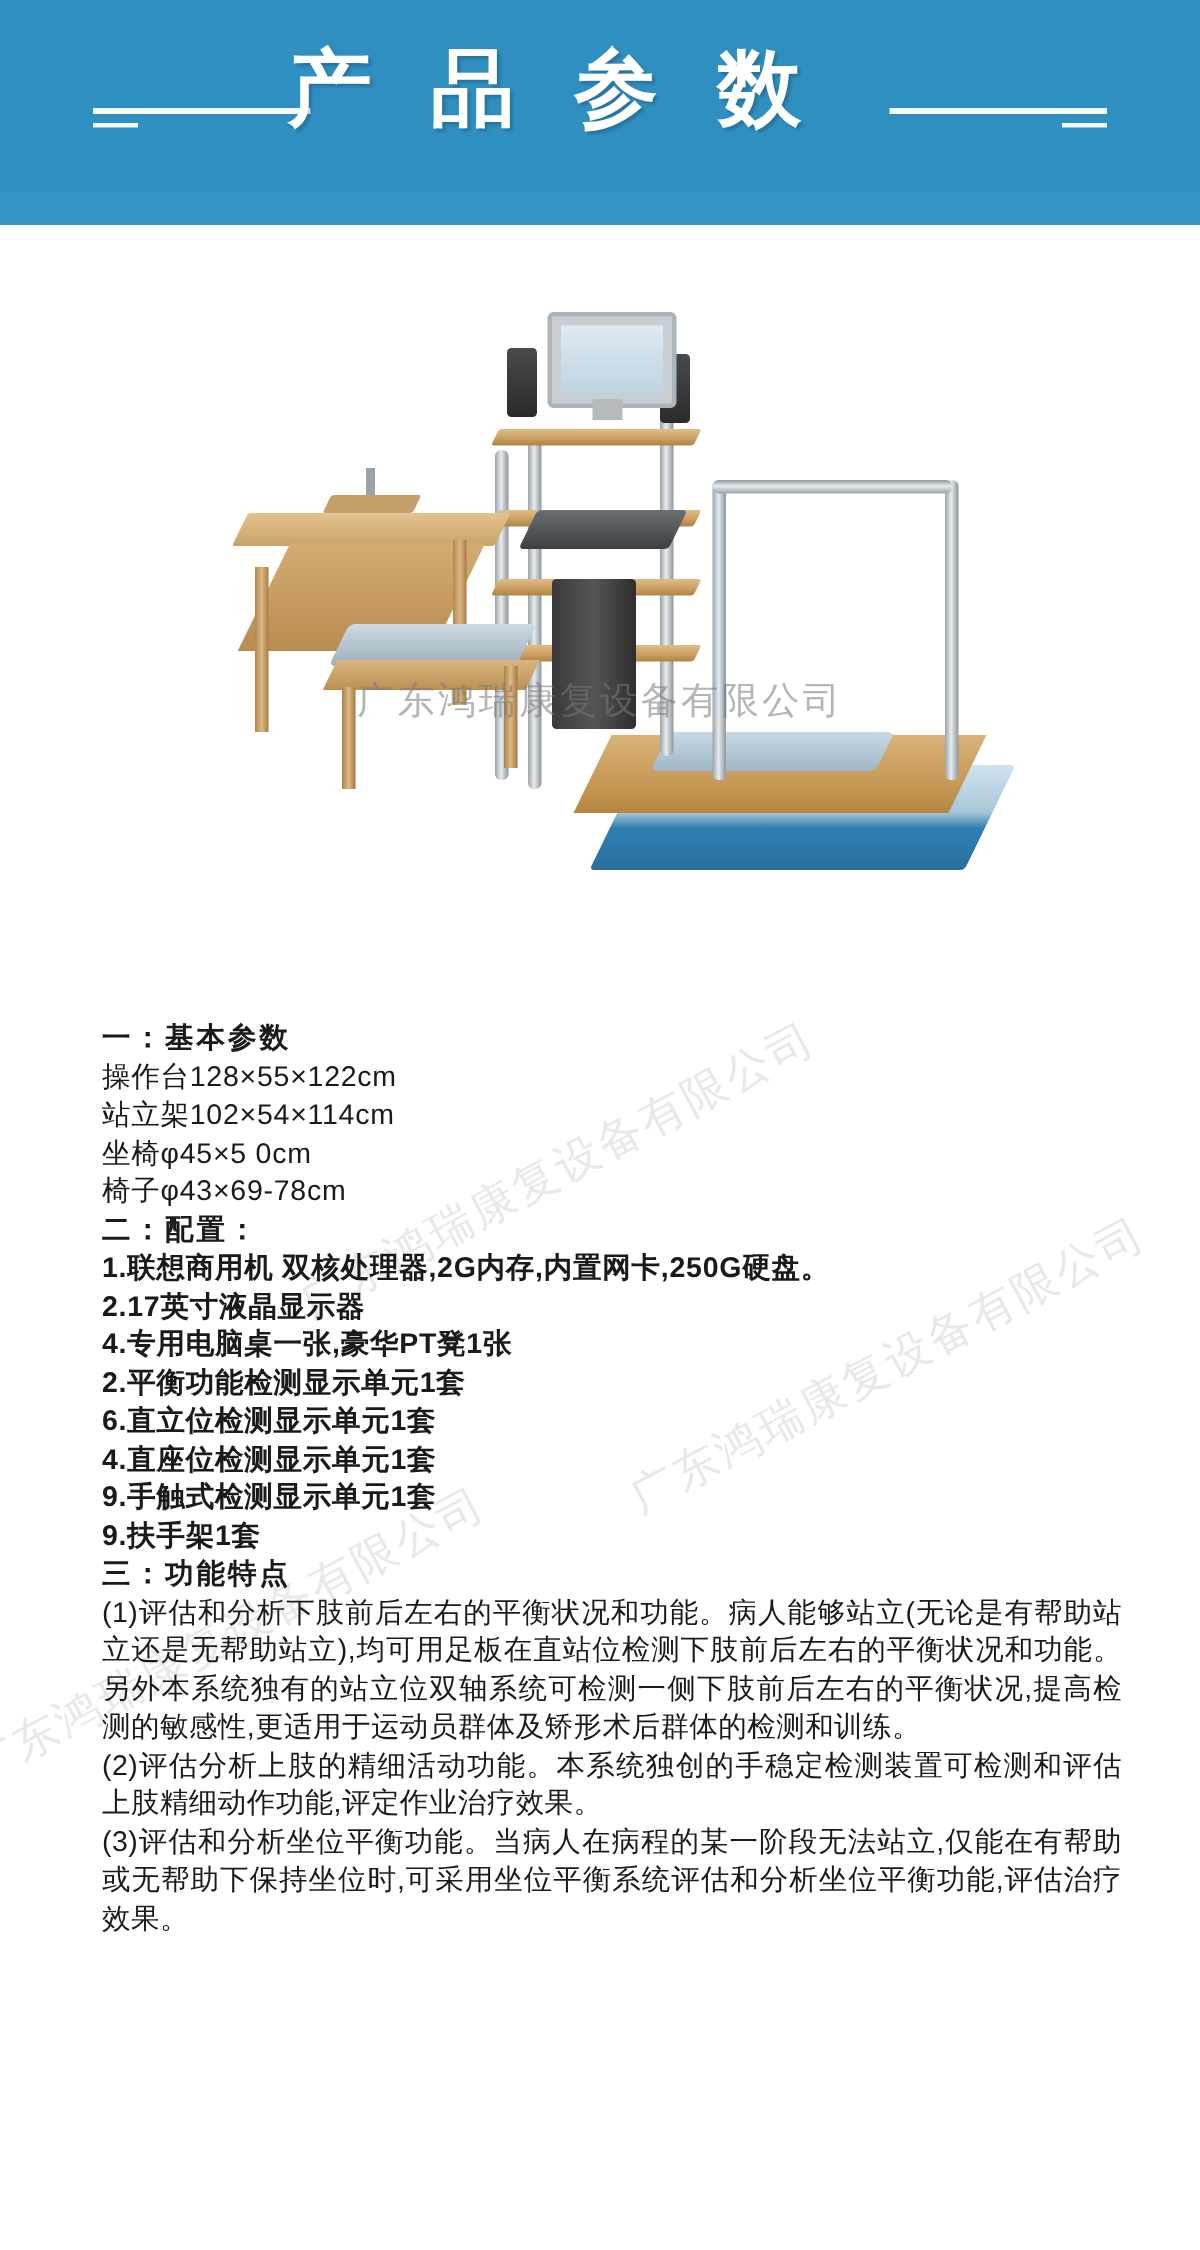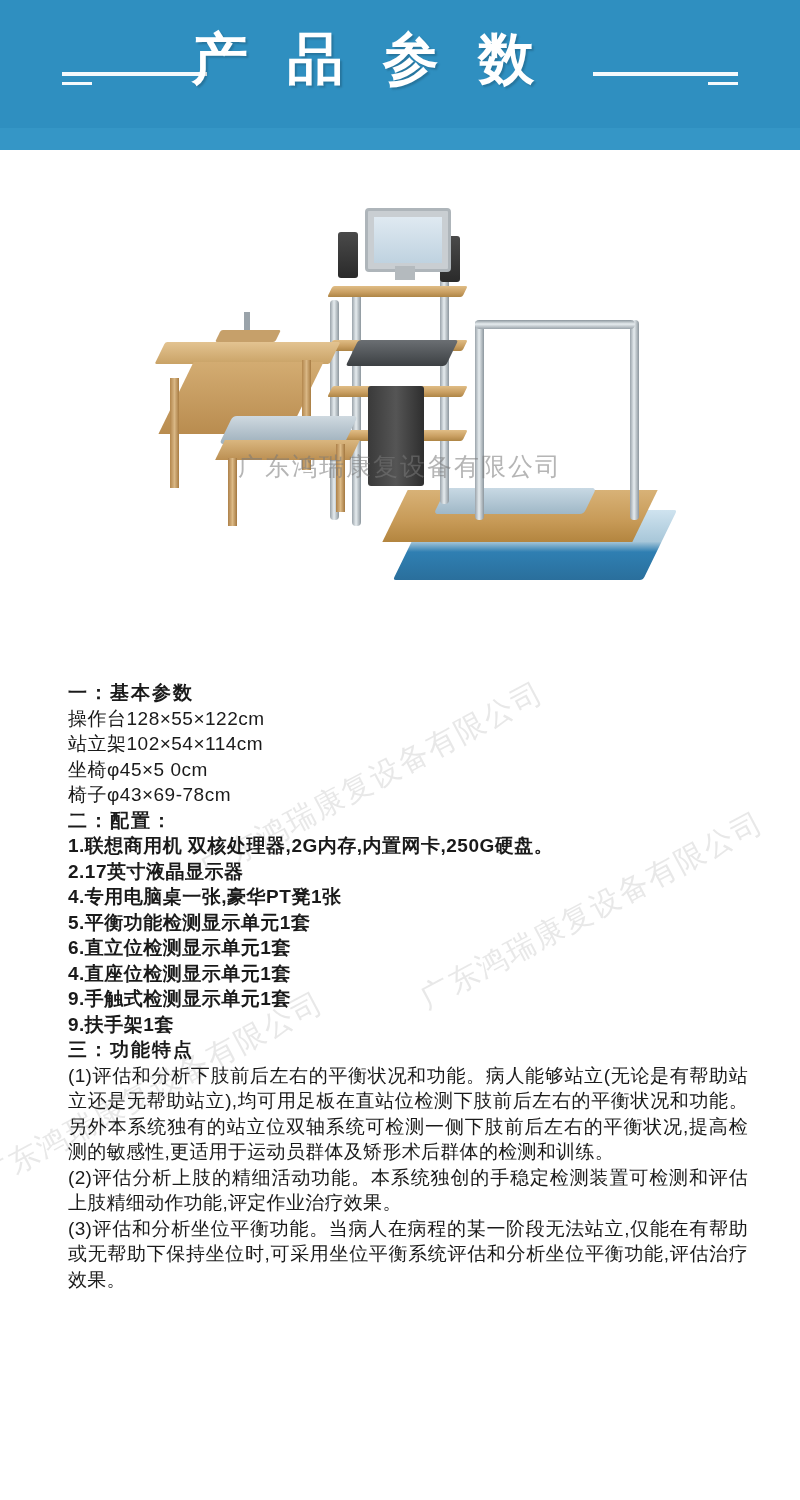--- a/index.html
+++ b/index.html
@@ -339,21 +339,21 @@
   <div class="line heading">一：基本参数</div>
   <div class="line">操作台128×55×122cm</div>
   <div class="line">站立架102×54×114cm</div>
   <div class="line">坐椅φ45×5 0cm</div>
   <div class="line">椅子φ43×69-78cm</div>
 
   <div class="line heading">二：配置：</div>
   <div class="line bold">1.联想商用机 双核处理器,2G内存,内置网卡,250G硬盘。</div>
   <div class="line bold">2.17英寸液晶显示器</div>
   <div class="line bold">4.专用电脑桌一张,豪华PT凳1张</div>
-  <div class="line bold">5.平衡功能检测显示单元1套</div>
+  <div class="line bold">2.平衡功能检测显示单元1套</div>
   <div class="line bold">6.直立位检测显示单元1套</div>
   <div class="line bold">4.直座位检测显示单元1套</div>
   <div class="line bold">9.手触式检测显示单元1套</div>
   <div class="line bold">9.扶手架1套</div>
 
   <div class="line heading">三：功能特点</div>
   <p class="para">(1)评估和分析下肢前后左右的平衡状况和功能。病人能够站立(无论是有帮助站立还是无帮助站立),均可用足板在直站位检测下肢前后左右的平衡状况和功能。另外本系统独有的站立位双轴系统可检测一侧下肢前后左右的平衡状况,提高检测的敏感性,更适用于运动员群体及矫形术后群体的检测和训练。</p>
   <p class="para">(2)评估分析上肢的精细活动功能。本系统独创的手稳定检测装置可检测和评估上肢精细动作功能,评定作业治疗效果。</p>
   <p class="para">(3)评估和分析坐位平衡功能。当病人在病程的某一阶段无法站立,仅能在有帮助或无帮助下保持坐位时,可采用坐位平衡系统评估和分析坐位平衡功能,评估治疗效果。</p>
 </div>

